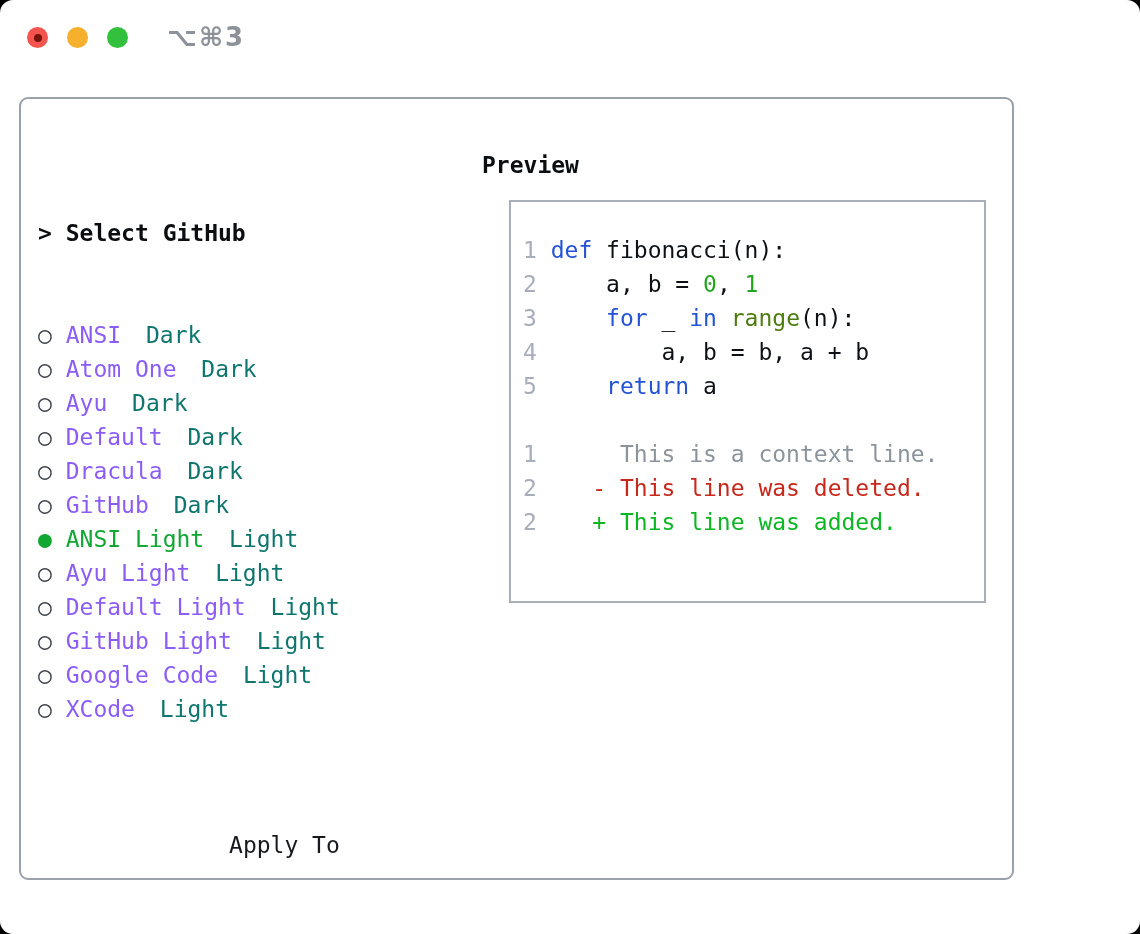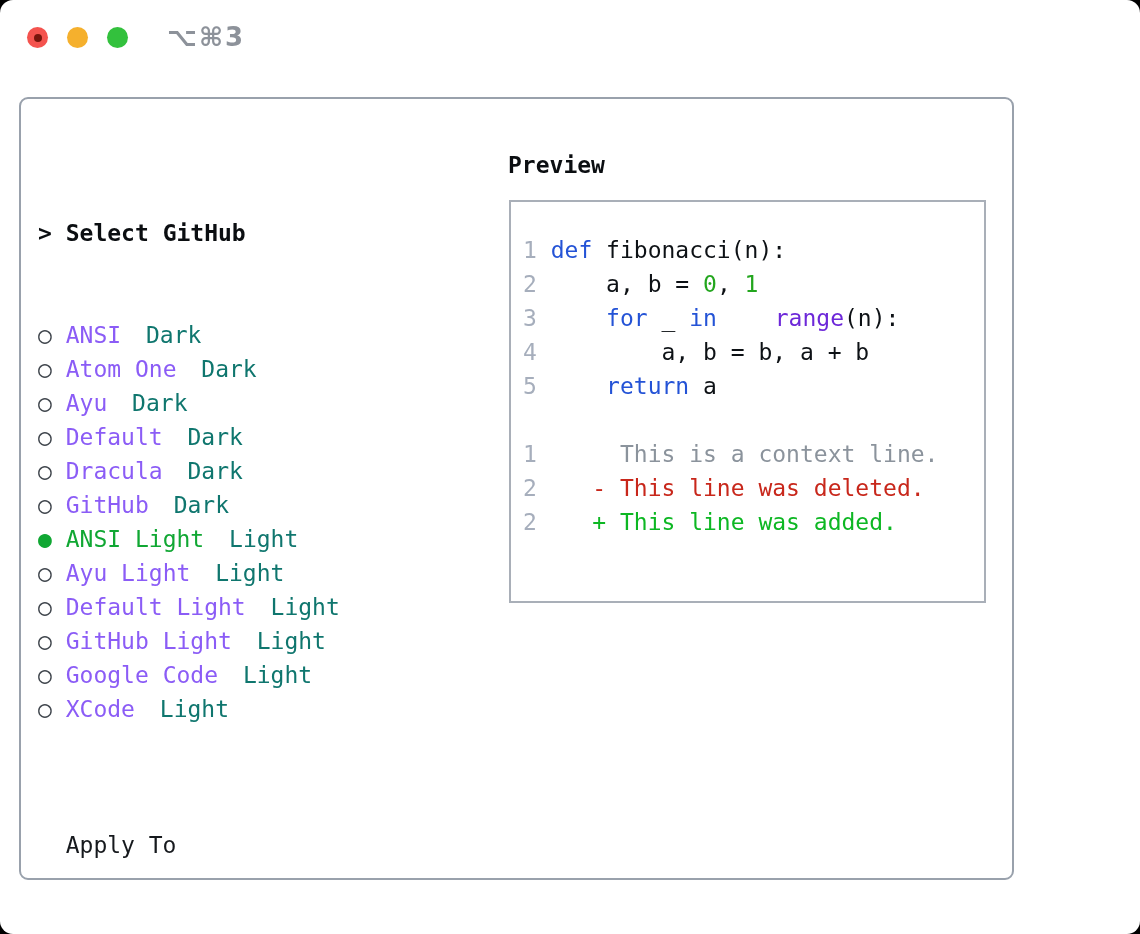--- a/index.html
+++ b/index.html
@@ -31,32 +31,32 @@
   .left-pane{left:38px;top:148px;}
   .hdr{font-weight:bold;color:#0b0e11;}
   .hdr .label{padding-left:1ch;}
   .mark{color:#42484f;}
   .tname{color:#8b5cf6;}
   .tmode{color:#0f766e;margin-left:11px;}
   .theme-row.selected .mark,
   .theme-row.selected .tname,
   .apply-row.selected .mark,
   .apply-row.selected .tname{color:#10a733;}
-  .apply-hdr{margin-top:34px;color:#16191d;padding-left:2ch;}
+  .apply-hdr{margin-top:34px;color:#16191d;padding-left:2ch;text-align:right;}
   
-  .preview-title{left:508px;top:148px;font-weight:bold;color:#0b0e11;}
+  .preview-title{left:482px;top:148px;font-weight:bold;color:#0b0e11;}
   .preview-box{
     position:absolute;left:509px;top:200px;width:477px;height:403px;
     box-sizing:border-box;border:2px solid #a9afb8;background:#fff;
   }
   .preview-lines{left:523px;top:233px;}
   .ln{color:#a6aebc;}
   .tok-plain{color:#0d1115;}
   .tok-kw{color:#2453d6;}
-  .tok-bi{color:#6d28d9;margin-left:44px;}
+  .tok-bi{color:#4d7c0f;}
   .tok-lit{color:#23a61e;}
   .tok-ctx{color:#8b939c;text-align:center;}
   .tok-del{color:#c8271b;}
   .tok-add{color:#0db723;margin-top:44px;}
 </style>
 </head>
 <body>
 
 <div class="window">
 

